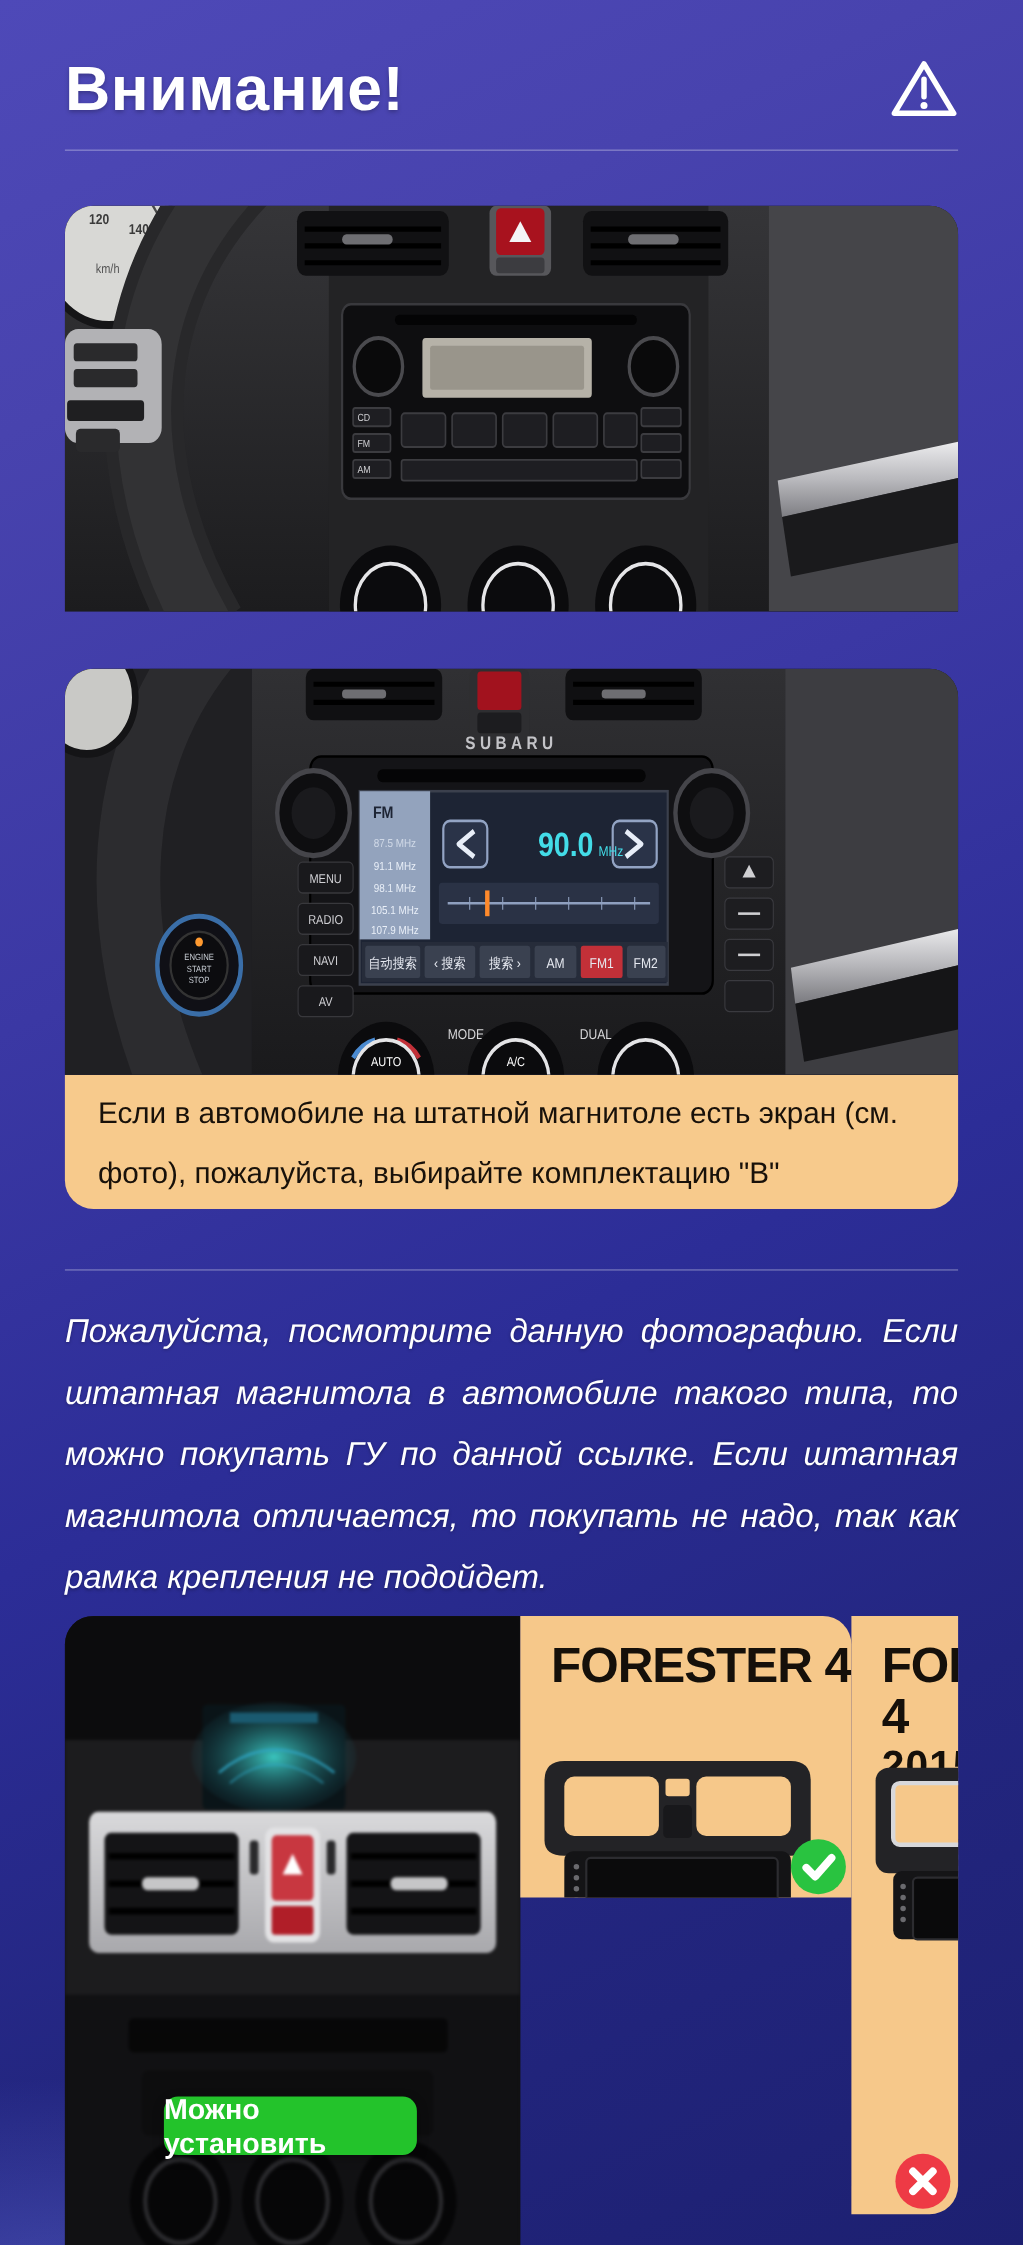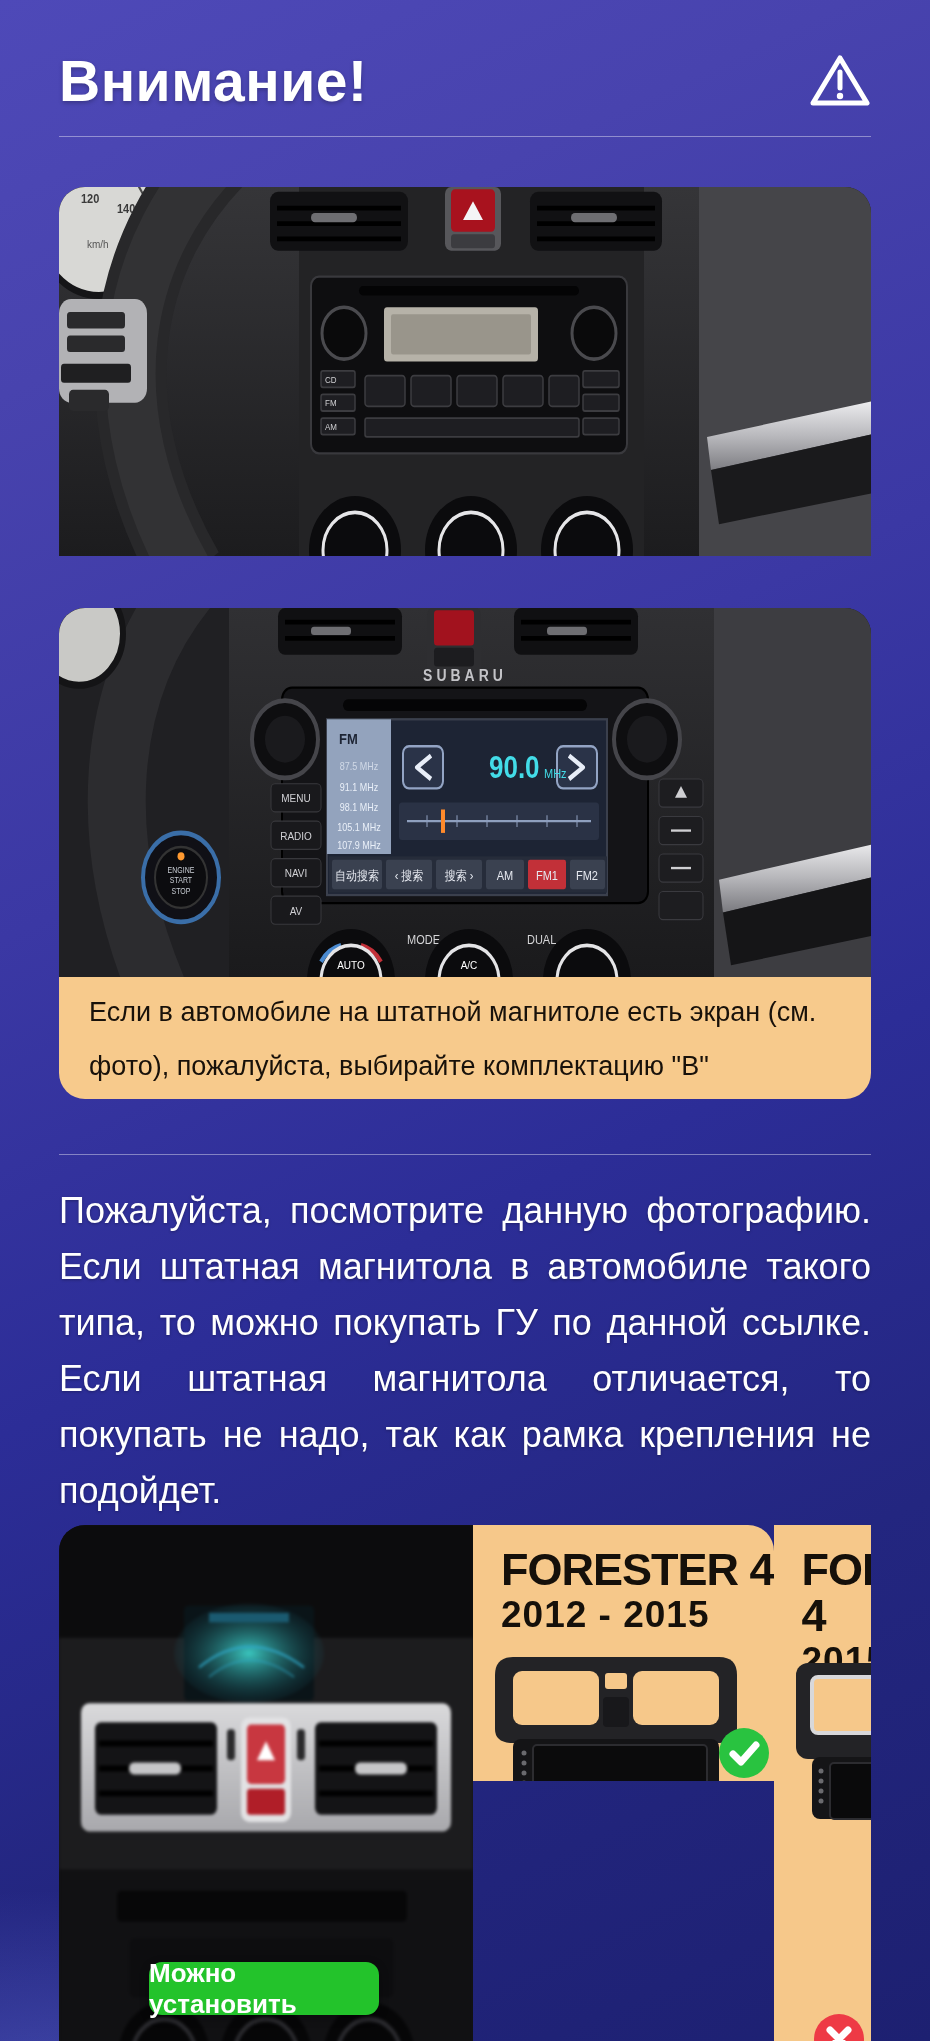--- a/index.html
+++ b/index.html
@@ -27,22 +27,22 @@
   .card2 { margin-top:52px;border-radius:14px; }
   .photo { height:369px; border-radius:26px 26px 0 0; overflow:hidden; background:#1b1b1d; position:relative; }
   .photo svg { display:block; width:100%; height:100%; }
   .caption {
     min-height:122px; background:#f7ca8c; border-radius:0 0 26px 26px;
     padding:8px 30px 6px; display:flex; flex-direction:column; justify-content:center;
     font-size:27px; line-height:54px; color:#18110a; font-weight:500;
   }
 
   .note {
-    margin-top:28px; color:#ffffff; font-size:36px; line-height:56px;
-    text-align:justify; text-shadow:0 1px 3px rgba(0,0,0,0.30);
+    margin-top:28px; color:#ffffff; font-size:30px; line-height:56px;
+    text-align:justify; text-shadow:0 1px 3px rgba(0,0,0,0.30);font-style:italic;
   }
 
   .compat { margin-top:6px; height:544px; display:flex; }
   .compat-photo {
     width:414px; height:646px; position:relative; overflow:hidden;
     border-radius:26px 0 0 26px; background:#121214;
   }
   .compat-photo svg.scene { display:block; width:100%; height:100%; filter:blur(1.5px); }
   .install-btn {
     position:absolute; left:90px; top:437px; width:230px; height:53px;
@@ -401,21 +401,20 @@
           <rect x="240" y="508" width="60" height="20" rx="3" fill="#050506"></rect>
         </g>
       </svg>
       <div class="install-btn">Можно установить</div>
     </div>
 
     <div class="compat-right">
 
       <div class="panel panel-a">
         <div class="model-name">FORESTER 4</div>
-        <div class="model-years">2012 - 2015</div>
         <svg class="frame-art" width="250" height="150" viewBox="0 0 250 150">
           <path d="M4,30 Q4,12 22,12 H228 Q246,12 246,30 V84 Q246,98 228,98 H22 Q4,98 4,84 Z" fill="#232326"></path>
           <rect x="22" y="26" width="86" height="54" rx="9" fill="#f6c88a"></rect>
           <rect x="142" y="26" width="86" height="54" rx="9" fill="#f6c88a"></rect>
           <rect x="114" y="28" width="22" height="16" rx="3" fill="#f6c88a"></rect>
           <rect x="112" y="52" width="26" height="30" rx="4" fill="#18181b"></rect>
           <rect x="22" y="94" width="206" height="56" rx="8" fill="#141416"></rect>
           <rect x="42" y="100" width="174" height="50" rx="4" fill="#0b0b0c" stroke="#2c2c30" stroke-width="2"></rect>
           <circle cx="33" cy="108" r="2.5" fill="#6a6a6e"></circle>
             <circle cx="33" cy="118" r="2.5" fill="#6a6a6e"></circle>

